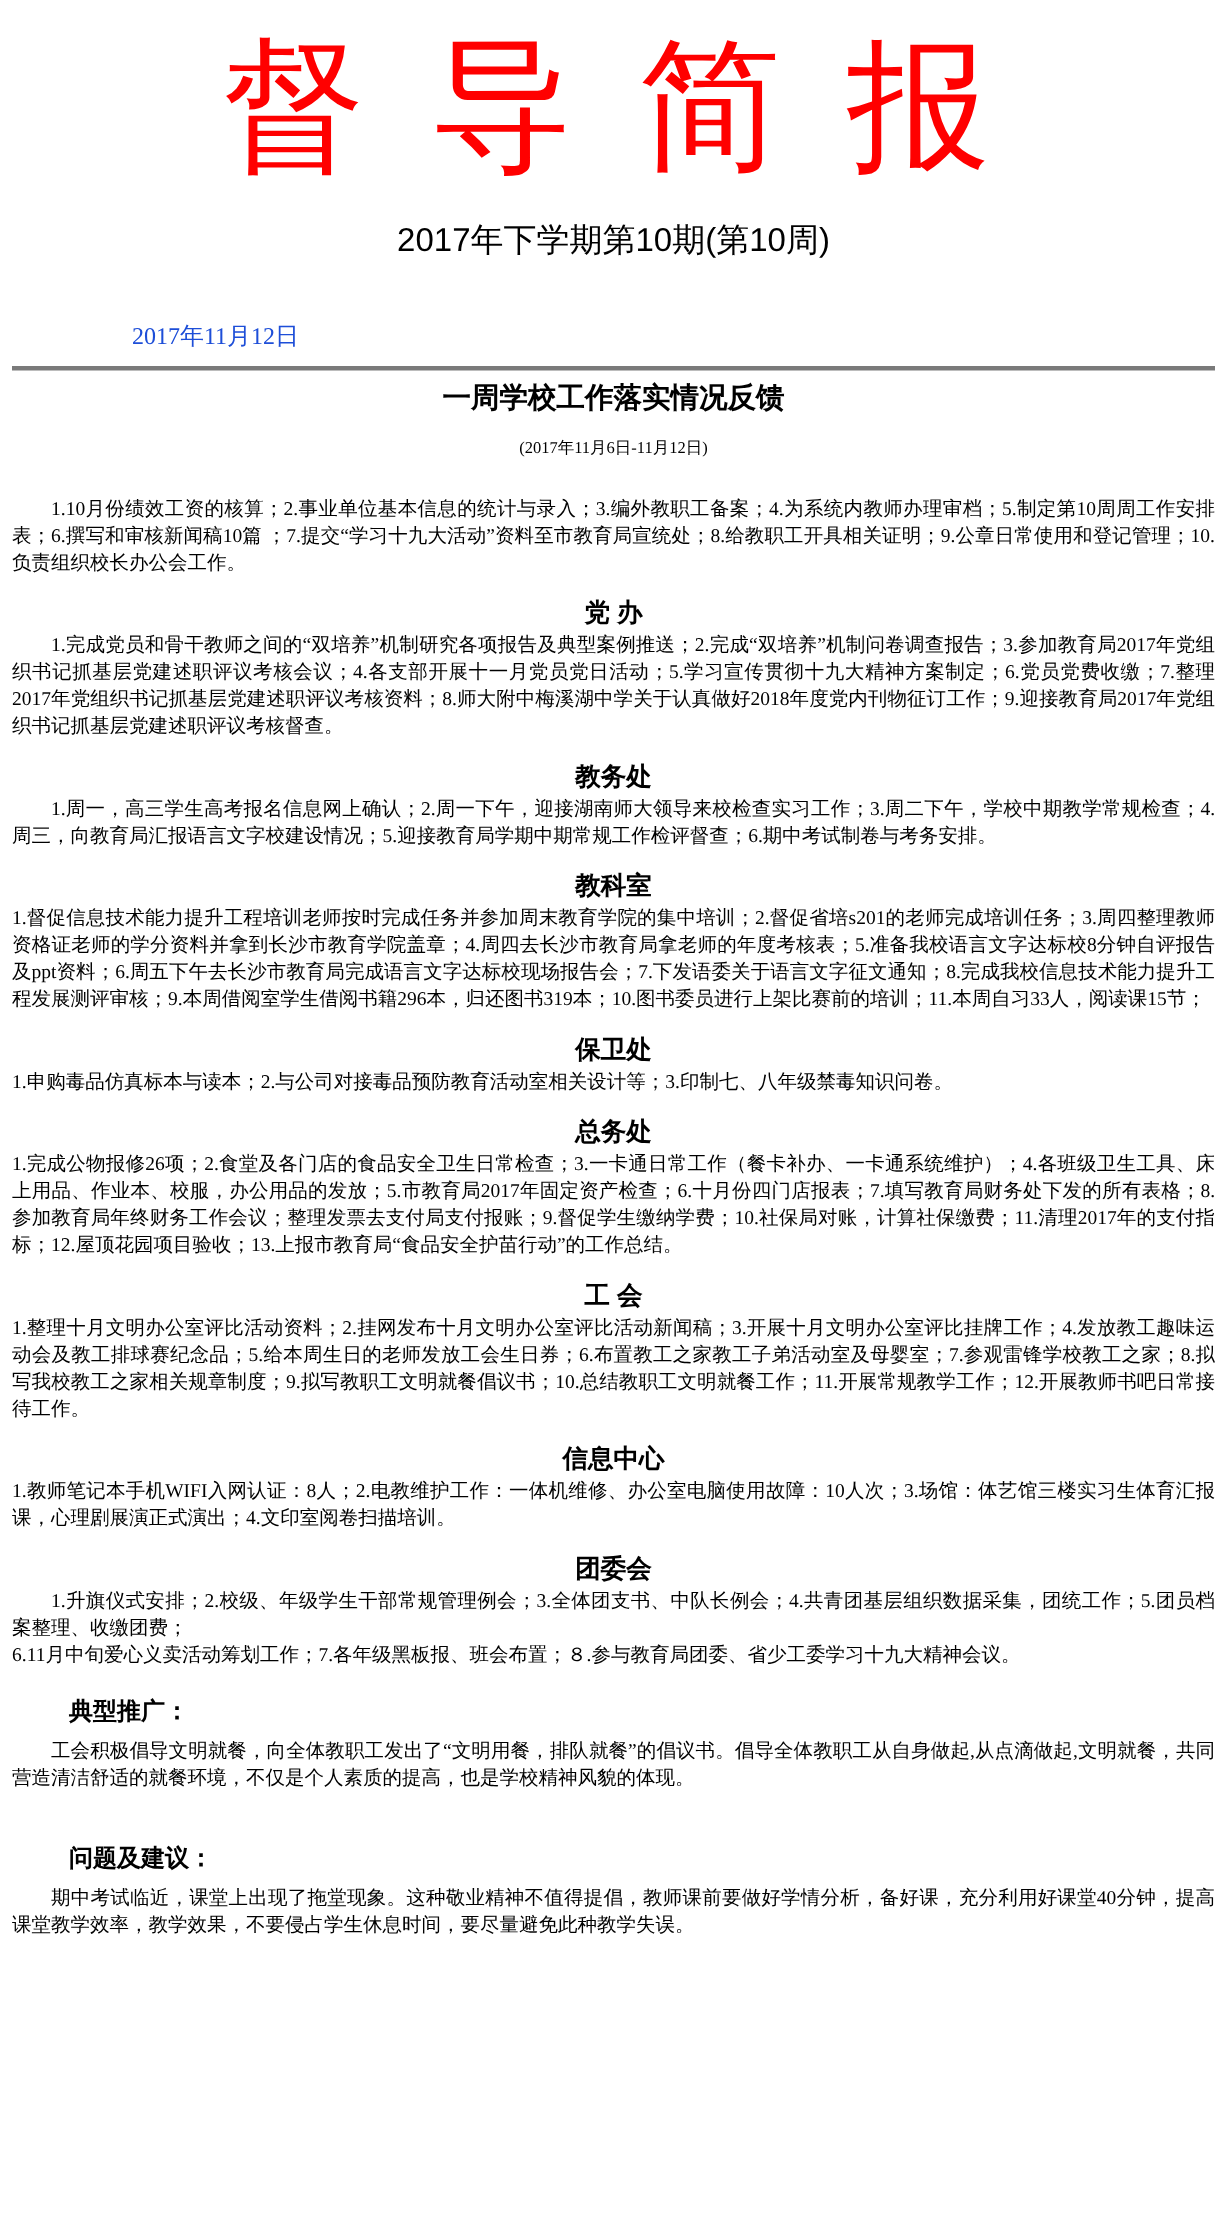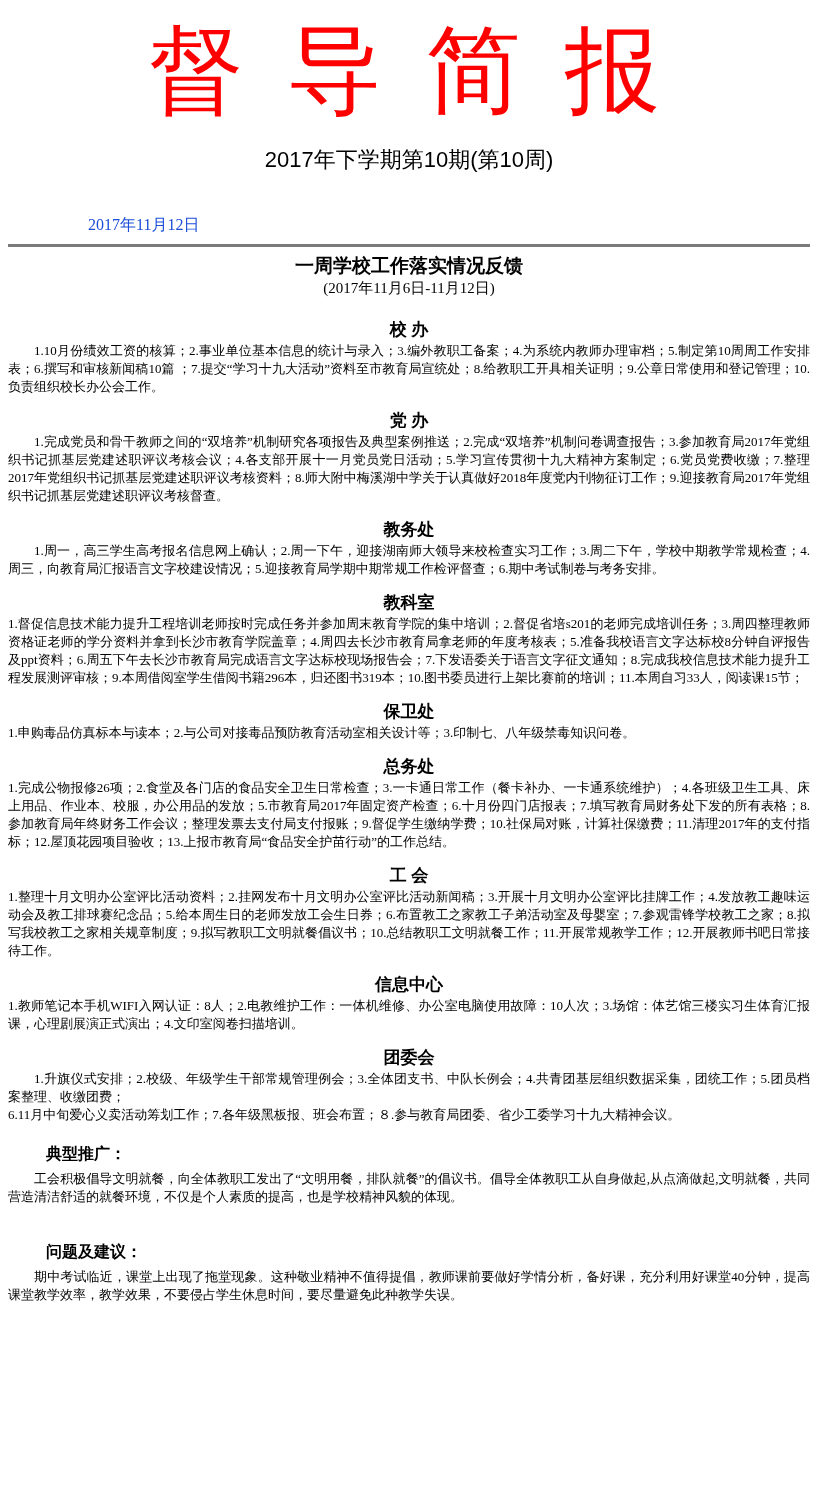--- a/index.html
+++ b/index.html
@@ -58,23 +58,23 @@
   }
   .report-title {
     margin-top: 8px;
     text-align: center;
     font-weight: bold;
     font-size: 19px;
     line-height: 1.2;
     font-family: "Liberation Serif", serif;
   }
   .report-period {
-    margin-top: 2px;
+    margin-top: 16px;
     text-align: center;
-    font-size: 15px;
+    font-size: 11px;
     line-height: 1.2;
   }
   .sec { margin-top: 15px; }
   .sec.first { margin-top: 23px; }
   .sec h2 {
     margin: 0 0 2px 0;
     text-align: center;
     font-size: 17px;
     line-height: 20px;
     font-weight: bold;
@@ -111,21 +111,20 @@
   <div class="org-row">
     <span class="pub-date">2017年11月12日</span>
   </div>
 
   <hr class="divider">
 
   <div class="report-title">一周学校工作落实情况反馈</div>
   <div class="report-period">(2017年11月6日-11月12日)</div>
 
   <section class="sec first">
-    <h2>校 办</h2>
     <p class="indent">1.10月份绩效工资的核算；2.事业单位基本信息的统计与录入；3.编外教职工备案；4.为系统内教师办理审档；5.制定第10周周工作安排表；6.撰写和审核新闻稿10篇 ；7.提交“学习十九大活动”资料至市教育局宣统处；8.给教职工开具相关证明；9.公章日常使用和登记管理；10.负责组织校长办公会工作。</p>
   </section>
 
   <section class="sec">
     <h2>党 办</h2>
     <p class="indent">1.完成党员和骨干教师之间的“双培养”机制研究各项报告及典型案例推送；2.完成“双培养”机制问卷调查报告；3.参加教育局2017年党组织书记抓基层党建述职评议考核会议；4.各支部开展十一月党员党日活动；5.学习宣传贯彻十九大精神方案制定；6.党员党费收缴；7.整理2017年党组织书记抓基层党建述职评议考核资料；8.师大附中梅溪湖中学关于认真做好2018年度党内刊物征订工作；9.迎接教育局2017年党组织书记抓基层党建述职评议考核督查。</p>
   </section>
 
   <section class="sec">
     <h2>教务处</h2>

